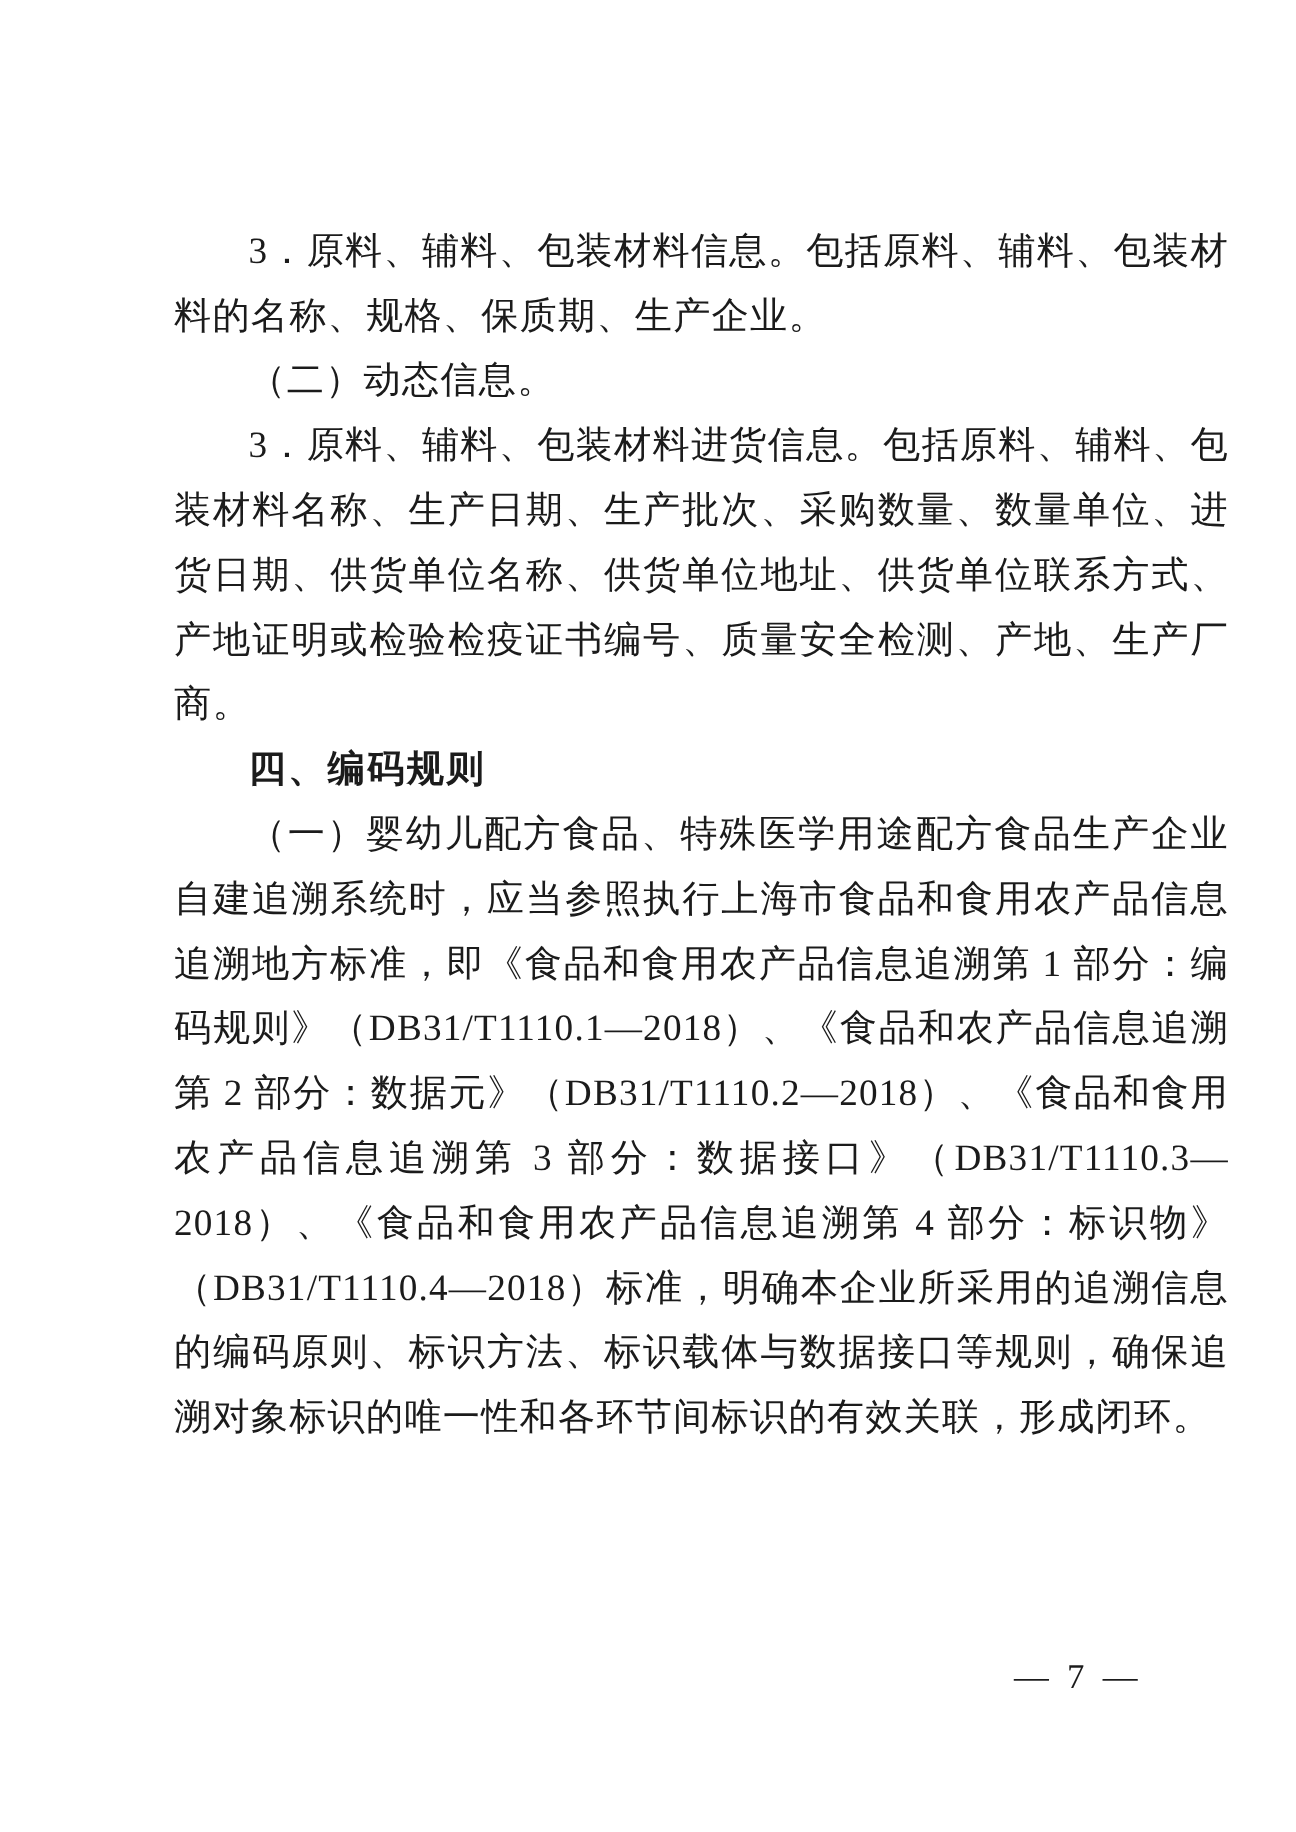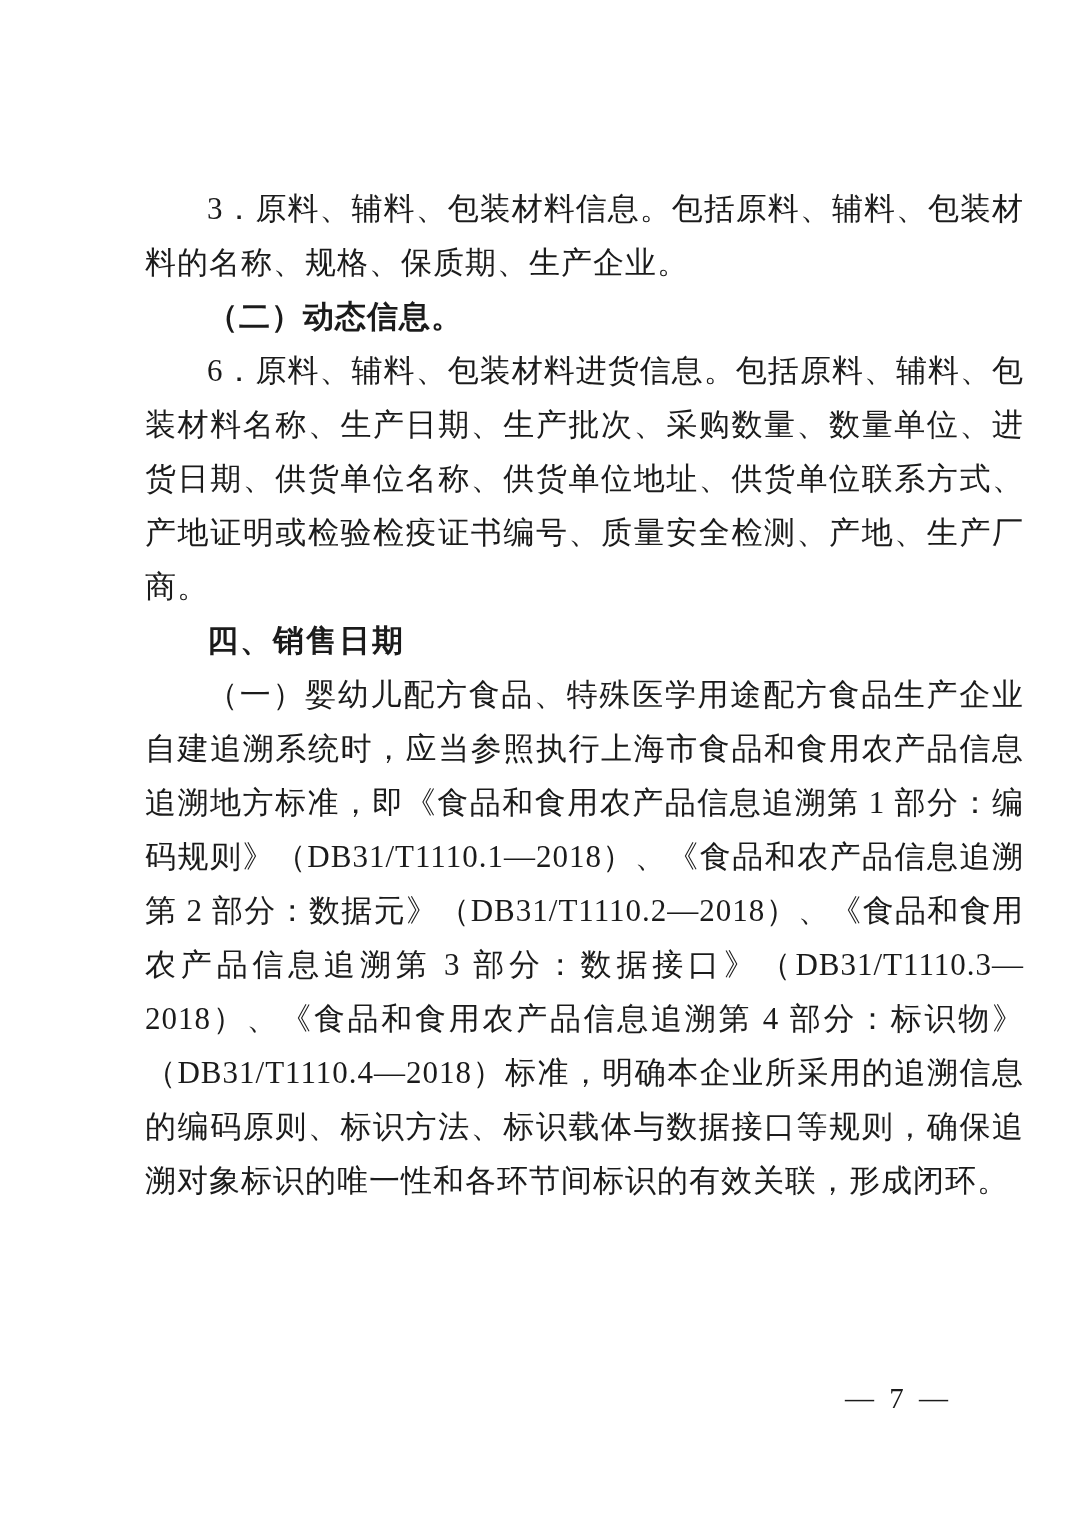--- a/index.html
+++ b/index.html
@@ -22,21 +22,21 @@
     font-family: "Liberation Serif", "DejaVu Serif", serif;
     font-size: 31px;
     line-height: 54px;
     color: #1b1b1b;
     text-align: justify;
     text-justify: inter-character;
     text-indent: 2em;
     letter-spacing: 1px;
   }
   .doc-text p.subheading {
-    font-weight: bold;
+    font-weight: normal;
   }
   .doc-text p.heading {
     font-family: "Liberation Sans", "DejaVu Sans", sans-serif;
     font-weight: bold;
     letter-spacing: 2px;
   }
   .page-number {
     position: absolute;
     right: 128px;
     bottom: 112px;
@@ -46,18 +46,18 @@
     letter-spacing: 4px;
   }
 </style>
 </head>
 <body>
 
 <div class="page">
   <div class="doc-text">
     <p class="body">3．原料、辅料、包装材料信息。包括原料、辅料、包装材料的名称、规格、保质期、生产企业。</p>
     <p class="subheading">（二）动态信息。</p>
-    <p class="body">6．原料、辅料、包装材料进货信息。包括原料、辅料、包装材料名称、生产日期、生产批次、采购数量、数量单位、进货日期、供货单位名称、供货单位地址、供货单位联系方式、产地证明或检验检疫证书编号、质量安全检测、产地、生产厂商。</p>
-    <p class="heading">四、销售日期</p>
+    <p class="body">3．原料、辅料、包装材料进货信息。包括原料、辅料、包装材料名称、生产日期、生产批次、采购数量、数量单位、进货日期、供货单位名称、供货单位地址、供货单位联系方式、产地证明或检验检疫证书编号、质量安全检测、产地、生产厂商。</p>
+    <p class="heading">四、编码规则</p>
     <p class="body">（一）婴幼儿配方食品、特殊医学用途配方食品生产企业自建追溯系统时，应当参照执行上海市食品和食用农产品信息追溯地方标准，即《食品和食用农产品信息追溯第 1 部分：编码规则》（DB31/T1110.1—2018）、《食品和农产品信息追溯第 2 部分：数据元》（DB31/T1110.2—2018）、《食品和食用农产品信息追溯第 3 部分：数据接口》（DB31/T1110.3—2018）、《食品和食用农产品信息追溯第 4 部分：标识物》（DB31/T1110.4—2018）标准，明确本企业所采用的追溯信息的编码原则、标识方法、标识载体与数据接口等规则，确保追溯对象标识的唯一性和各环节间标识的有效关联，形成闭环。</p>
   </div>
   <div class="page-number">— 7 —</div>
 </div>
 
 </body></html>

